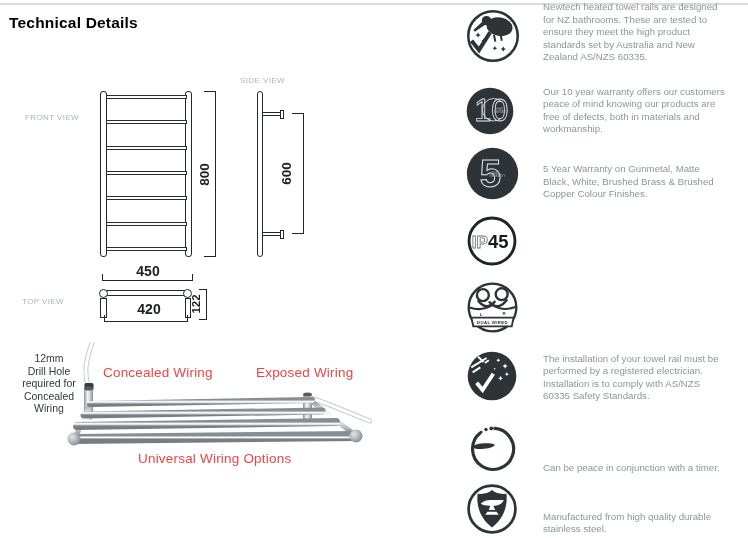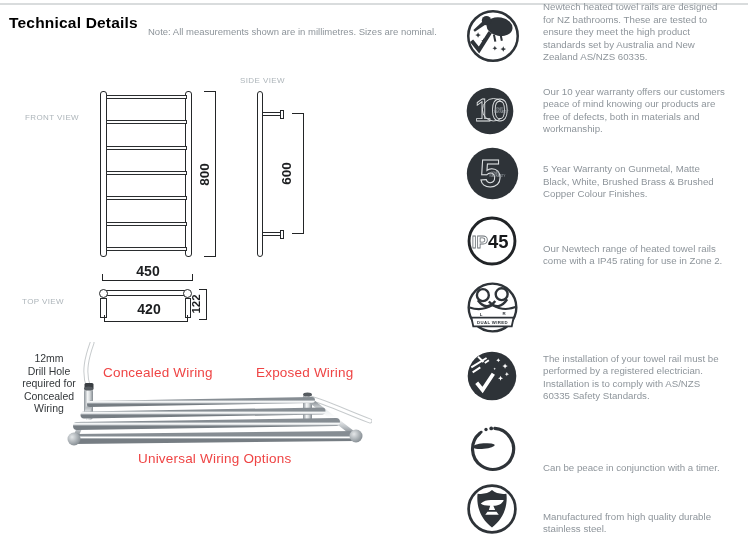--- a/index.html
+++ b/index.html
@@ -26,21 +26,20 @@
   .icon-box { width:58px; display:flex; justify-content:flex-start; flex-shrink:0; }
   .feature-text { margin-left:20px; width:207px; font-size:9.7px; line-height:12.6px; color:#8e959b; white-space:pre-line; }
 </style>
 </head>
 <body>
 
 <div class="page">
 
   <div class="abs top-rule"></div>
   <div class="abs title">Technical Details</div>
-  <div class="abs note">Note: All measurements shown are in millimetres. Sizes are nominal.</div>
 
   <div class="abs view-label" style="left:25px; top:93px;margin-top:20px;">FRONT VIEW</div>
 
   <div class="abs" style="left:0;top:0;">
     <div class="abs bar-v" style="left:100px; top:91px; height:166px;"></div>
     <div class="abs bar-v" style="left:185px; top:91px; height:166px;"></div>
     <div class="abs rung" style="top:95px;"></div>
     <div class="abs rung" style="top:120px;"></div>
     <div class="abs rung" style="top:146px;"></div>
     <div class="abs rung" style="top:171px;"></div>
@@ -203,22 +202,20 @@
     </div>
 
     <div class="feature-row" style="top:212px; height:56px;">
       <div class="icon-box">
         <svg width="54" height="54" viewBox="0 0 60 60">
           <circle cx="30" cy="30" r="25.5" fill="#ffffff" stroke="#212427" stroke-width="3.2"></circle>
           <text x="7.5" y="38" font-size="19" font-weight="bold" font-family="Liberation Sans, sans-serif" fill="#ffffff" stroke="#6a7075" stroke-width=".9">IP</text>
           <text x="25.5" y="38" font-size="20.5" font-weight="bold" font-family="Liberation Sans, sans-serif" fill="#17191b">45</text>
         </svg>
       </div>
-      <div class="feature-text">Our Newtech range of heated towel rails
-come with a IP45 rating for use in Zone 2.</div>
     </div>
 
     <div class="feature-row" style="top:279px; height:56px;">
       <div class="icon-box">
         <svg width="55" height="55" viewBox="0 0 60 60">
           <circle cx="30" cy="30" r="26" fill="none" stroke="#2e3338" stroke-width="2.6"></circle>
           <circle cx="19.5" cy="16.5" r="6.5" fill="none" stroke="#2e3338" stroke-width="2.6"></circle>
           <circle cx="40" cy="15.5" r="6.5" fill="none" stroke="#2e3338" stroke-width="2.6"></circle>
           <path d="M14,22 C20,30 27,31 33,23" fill="none" stroke="#2e3338" stroke-width="2.6"></path>
           <path d="M46,21 C40,30 33,31 26,23.5" fill="none" stroke="#2e3338" stroke-width="2.6"></path>

